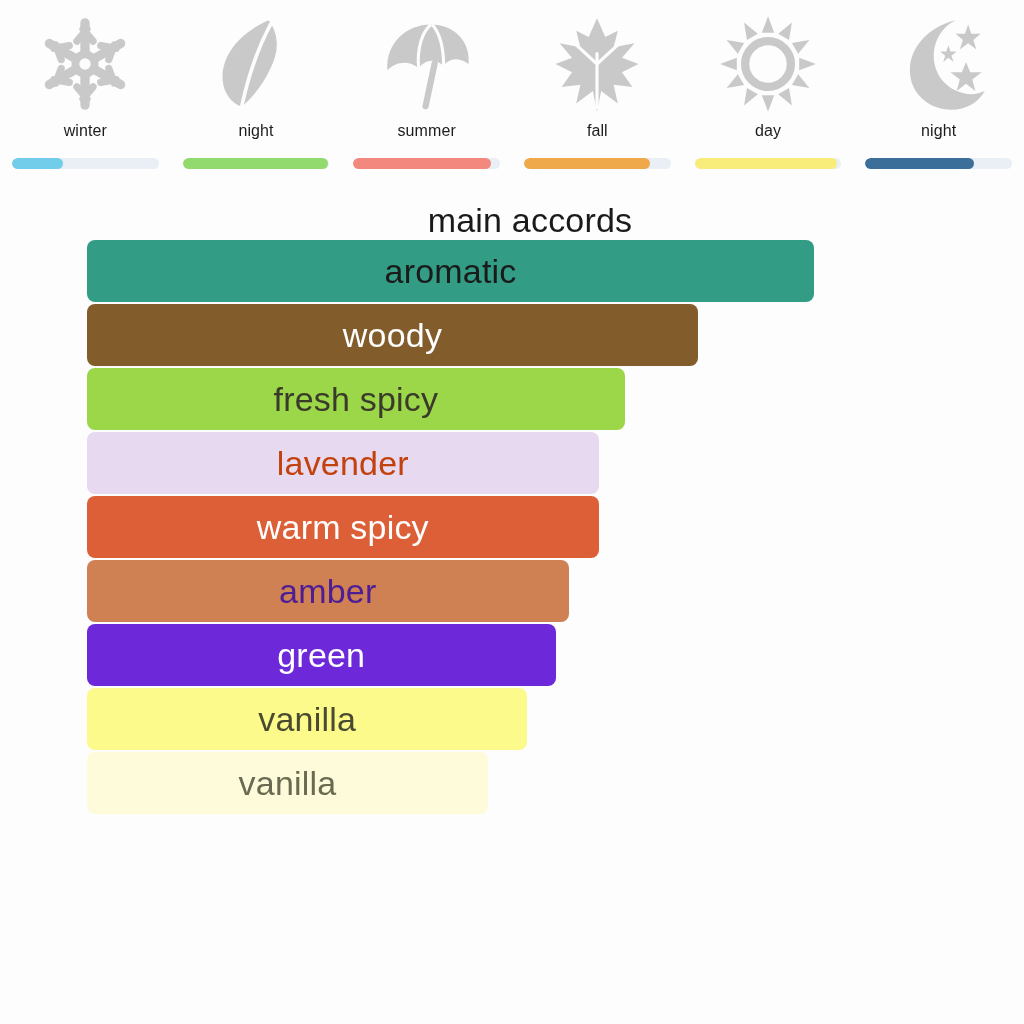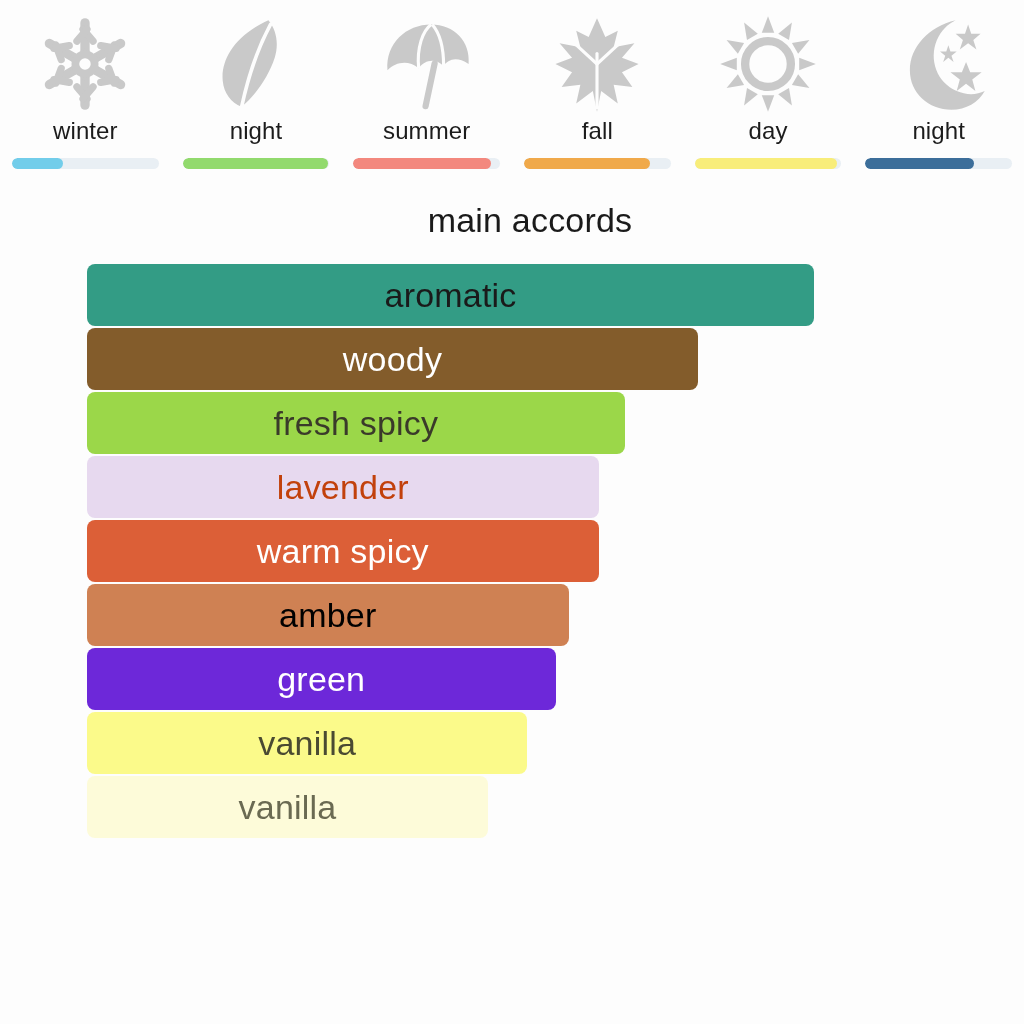--- a/index.html
+++ b/index.html
@@ -25,21 +25,21 @@
     flex-direction: column;
     align-items: center;
     padding: 0 12px;
   }
   .season-icon {
     width: 108px; height: 100px;
     display: flex; align-items: center; justify-content: center;
   }
   .season-icon svg { display: block; }
   .season-label {
-    font-size: 24px;
+    font-size: 16px;
     color: #1c1c1c;
     line-height: 30px;
     margin-top: 2px;
     letter-spacing: 0.1px;
   }
   .season-track {
     margin-top: 12px;
     width: 100%;
     height: 11px;
     border-radius: 6px;
@@ -55,21 +55,20 @@
   .accords-title {
     text-align: center;
     font-size: 34px;
     color: #1a1a1a;
     font-weight: 400;
     margin-top: 32px;
     letter-spacing: 0.2px;
     margin-left: 36px;
   }
   .accords {
-    margin-top: 24px;
     padding-left: 87px;
   }
   .accord-row { height: 64px; }
   .accord-bar {
     height: 62px;
     border-radius: 8px;
     display: flex;
     align-items: center;
     justify-content: center;
     position: relative;
@@ -293,21 +292,21 @@
     </div>
 
     <div class="accord-row">
       <div class="accord-bar" style="width:54.6%;background:#dc5f37">
         <span class="accord-label" style="color:#ffffff">warm spicy</span>
       </div>
     </div>
 
     <div class="accord-row">
       <div class="accord-bar" style="width:51.4%;background:#cf8153">
-        <span class="accord-label" style="color:#000000">amber</span>
+        <span class="accord-label" style="color:#4c1d95">amber</span>
       </div>
     </div>
 
     <div class="accord-row">
       <div class="accord-bar" style="width:50.0%;background:#6d28d9">
         <span class="accord-label" style="color:#ffffff">green</span>
       </div>
     </div>
 
     <div class="accord-row">

